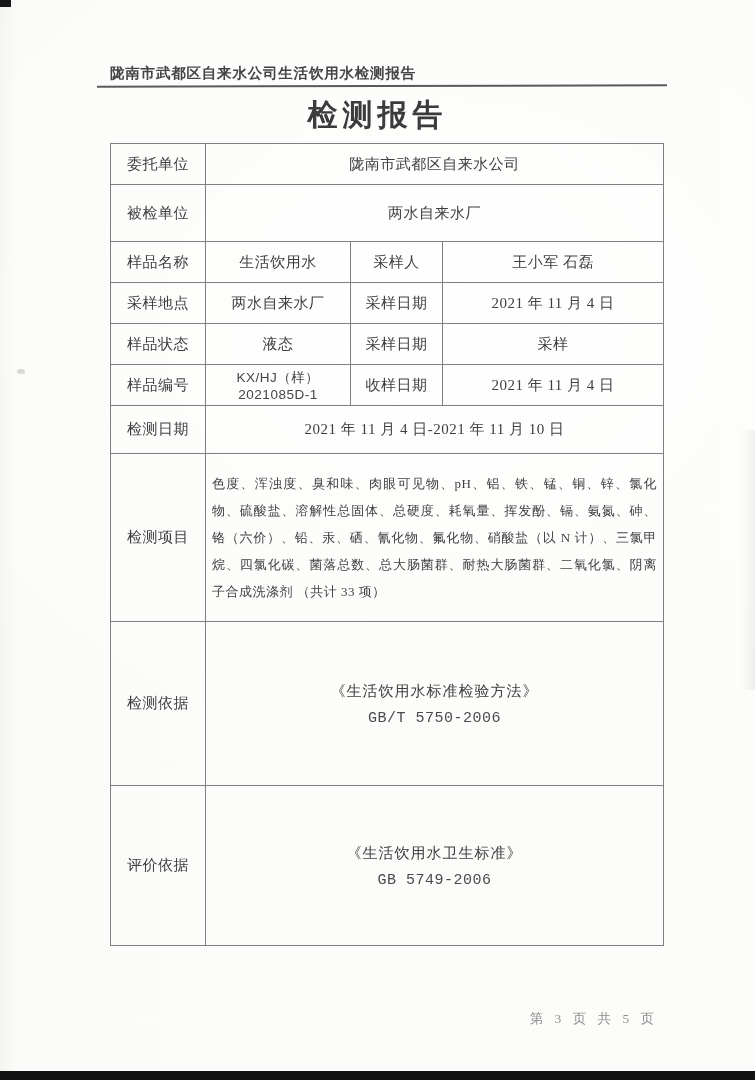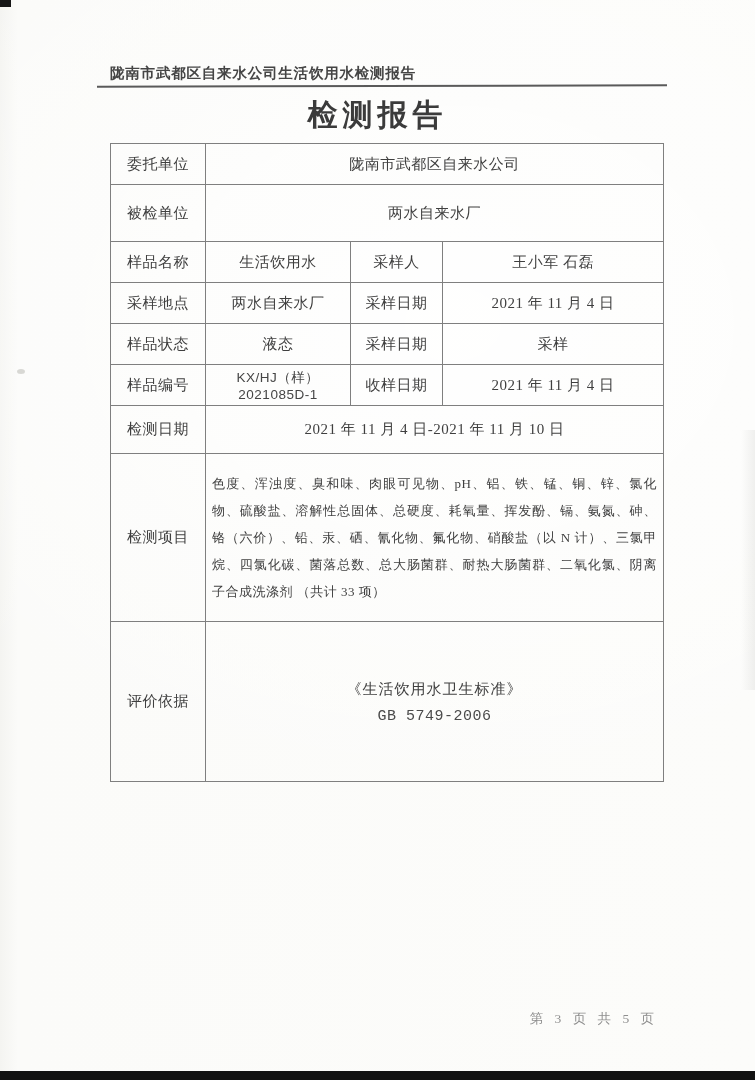--- a/index.html
+++ b/index.html
@@ -139,20 +139,27 @@
       <tr style="height:48px">
         <td class="lbl">检测日期</td>
         <td colspan="3">2021 年 11 月 4 日-2021 年 11 月 10 日</td>
       </tr>
       <tr style="height:168px">
         <td class="lbl">检测项目</td>
         <td colspan="3" class="items-cell">
           <div class="items-text">色度、浑浊度、臭和味、肉眼可见物、pH、铝、铁、锰、铜、锌、氯化物、硫酸盐、溶解性总固体、总硬度、耗氧量、挥发酚、镉、氨氮、砷、铬（六价）、铅、汞、硒、氰化物、氟化物、硝酸盐（以 N 计）、三氯甲烷、四氯化碳、菌落总数、总大肠菌群、耐热大肠菌群、二氧化氯、阴离子合成洗涤剂 （共计 33 项）</div>
         </td>
       </tr>
+      <tr style="height:164px">
+        <td class="lbl">检测依据</td>
+        <td colspan="3">
+          <div class="std-line1">《生活饮用水标准检验方法》</div>
+          <div class="std-line2">GB/T 5750-2006</div>
+        </td>
+      </tr>
       <tr style="height:160px">
         <td class="lbl">评价依据</td>
         <td colspan="3">
           <div class="std-line1">《生活饮用水卫生标准》</div>
           <div class="std-line2">GB 5749-2006</div>
         </td>
       </tr>
     </tbody>
   </table>
 

